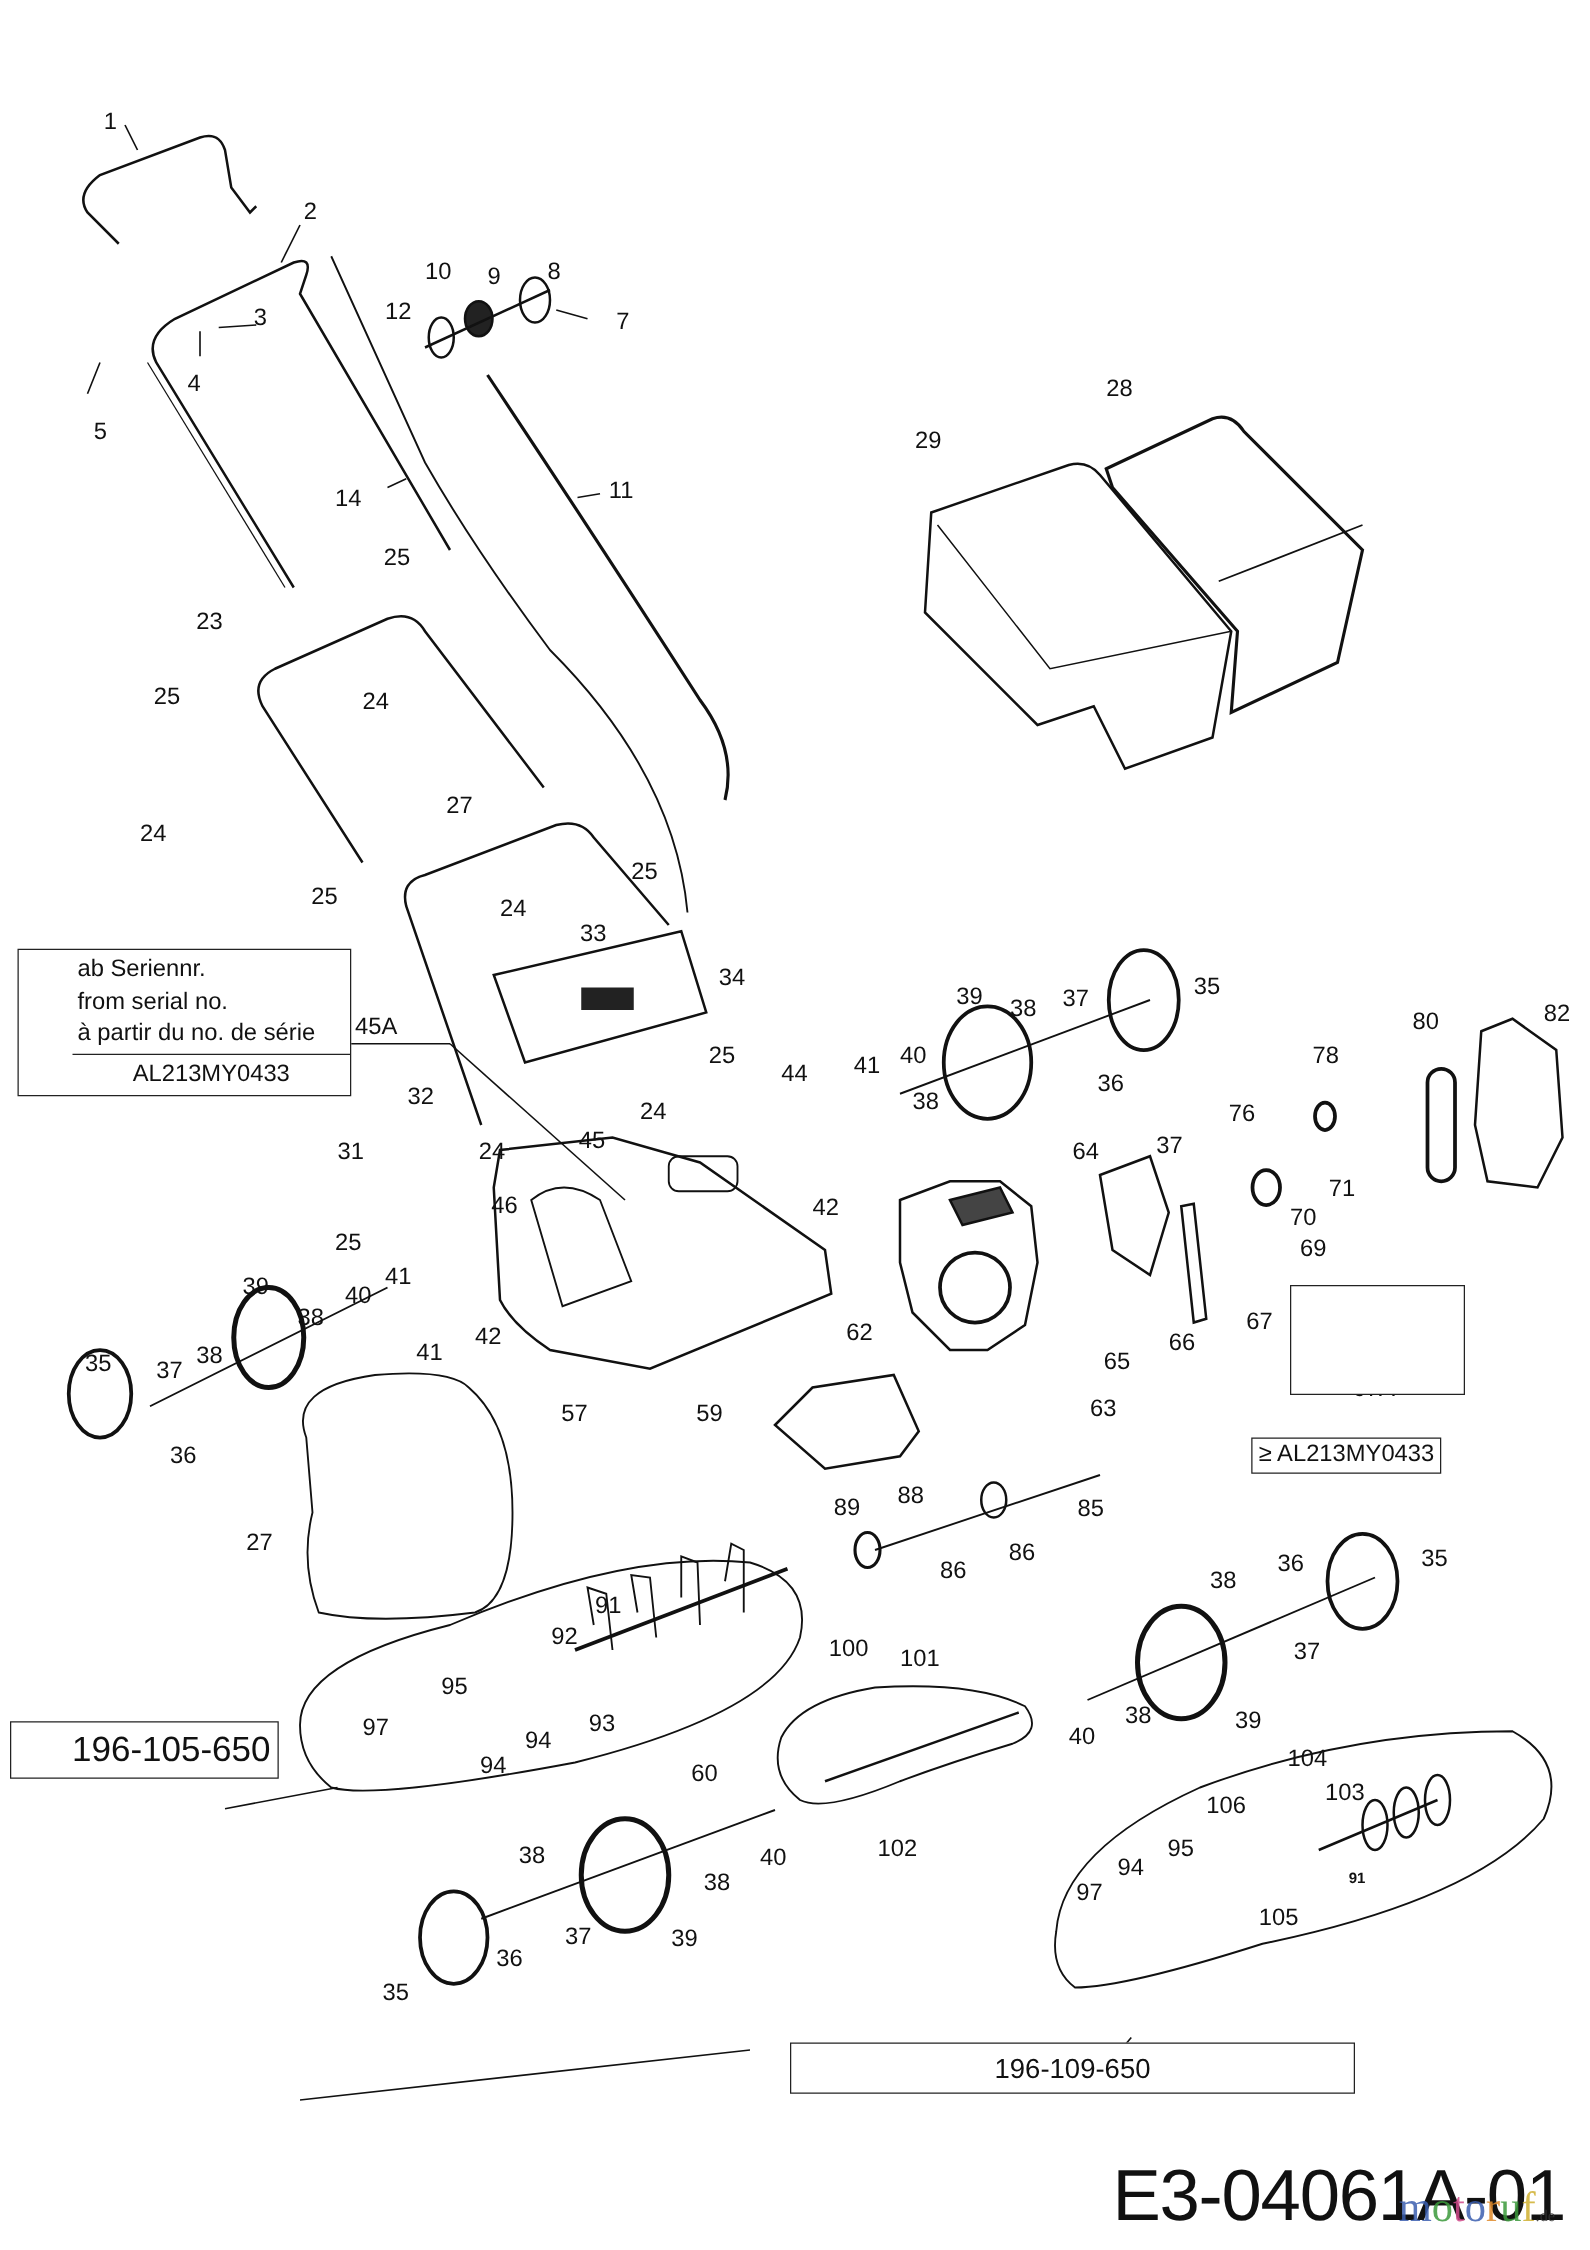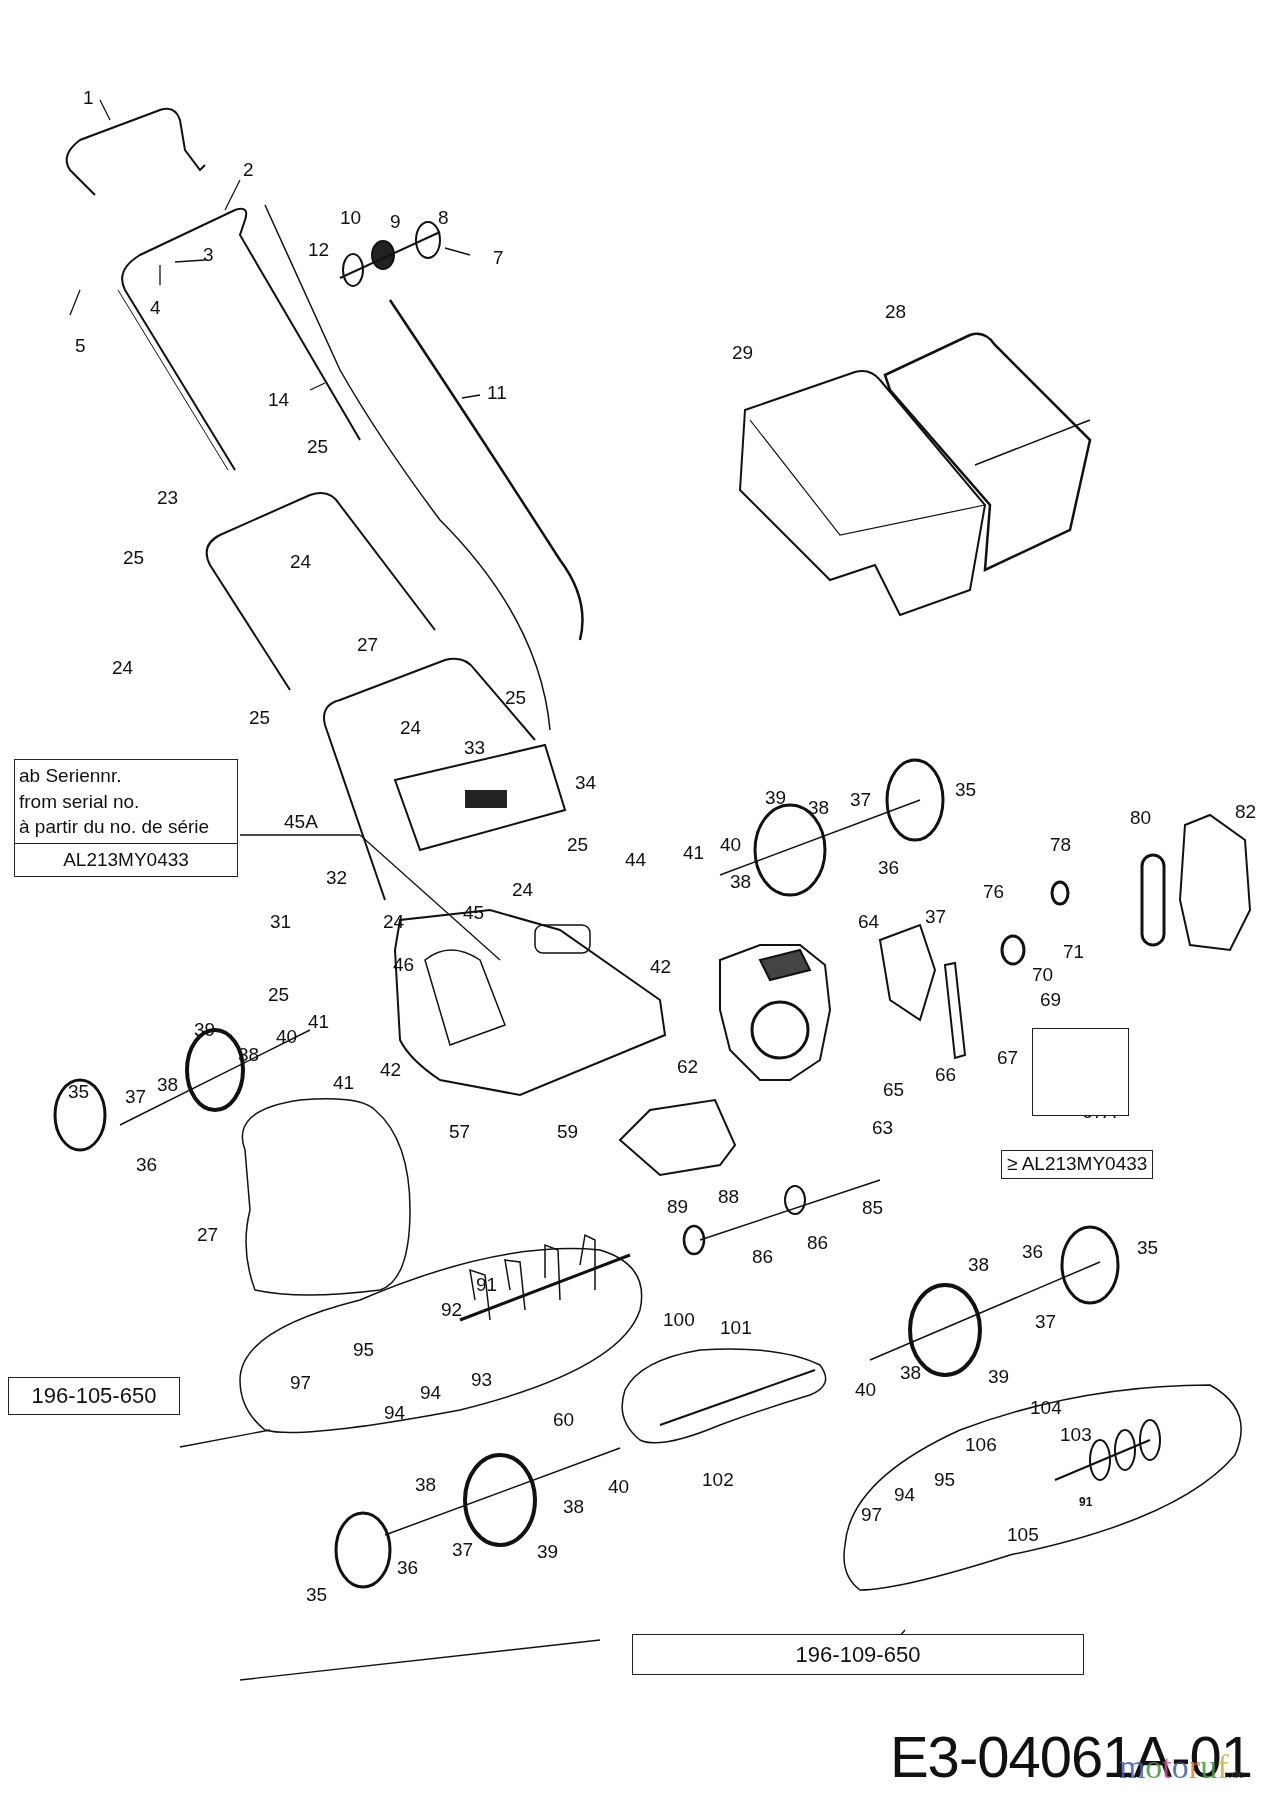--- a/index.html
+++ b/index.html
@@ -1,20 +1,20 @@
 <!DOCTYPE html>
 <html><head>
 <meta charset="utf-8">
 <style>
   html, body { margin: 0; padding: 0; background: #ffffff; }
   body { width: 1272px; height: 1800px; position: relative; overflow: hidden;
          font-family: "Liberation Sans", sans-serif; color: #111; }
   #diagram { position: absolute; left: 0; top: 0; width: 1272px; height: 1800px; }
   .callout { position: absolute; font-size: 19px; line-height: 1; color: #111; white-space: nowrap; }
-  .box { position: absolute; border: 1.5px solid #222; background: #fff; font-size: 19px; line-height: 1.35; }
+  .box { position: absolute; border: 1.5px solid #222; background: #fff; font-size: 19px; line-height: 1.35; padding-left: 43px; }
   .box .top { padding: 3px 4px; border-bottom: 1.5px solid #222; }
   .box .bot { padding: 3px 4px; text-align: center; }
   .drawing-code { position: absolute; right: 20px; bottom: 14px; font-size: 58px; line-height: 1; letter-spacing: -1px; }
   .watermark { position: absolute; right: 28px; bottom: 14px; font-family: Liberation Serif, serif; font-size: 34px; opacity: 0.85; }
   .watermark span:nth-child(1){color:#3b5fb0}
   .watermark span:nth-child(2){color:#3c9a3c}
   .watermark span:nth-child(3){color:#d04a8a}
   .watermark span:nth-child(4){color:#3b5fb0}
   .watermark span:nth-child(5){color:#e08a2a}
   .watermark span:nth-child(6){color:#3c9a3c}
@@ -261,21 +261,21 @@
   <div class="bot">AL213MY0433</div>
 </div>
 
 <div class="box" style="left:1032px;top:1028px;width:95px;height:86px"></div>
 <div class="box" style="left:1001px;top:1150px;padding:2px 5px;line-height:1.2">
   <span>≥</span>
   <span>AL213MY0433</span>
 </div>
 
 <div class="box" style="left:8px;top:1377px;width:170px">
-  <div class="bot" style="font-size:22px">196-105-650</div>
+  <div class="bot" style="font-size:28px">196-105-650</div>
 </div>
 
 <div class="box" style="left:632px;top:1634px;width:450px;border-width:1.5px;text-align:center;font-size:22px;line-height:1.6;padding:2px 0">
   <div>196-109-650</div>
 </div>
 
 <div class="drawing-code">E3-04061A-01</div>
 <div class="watermark">
   <span>m</span><span>o</span><span>t</span><span>o</span><span>r</span><span>u</span><span>f</span><small>.de</small>
 </div>

